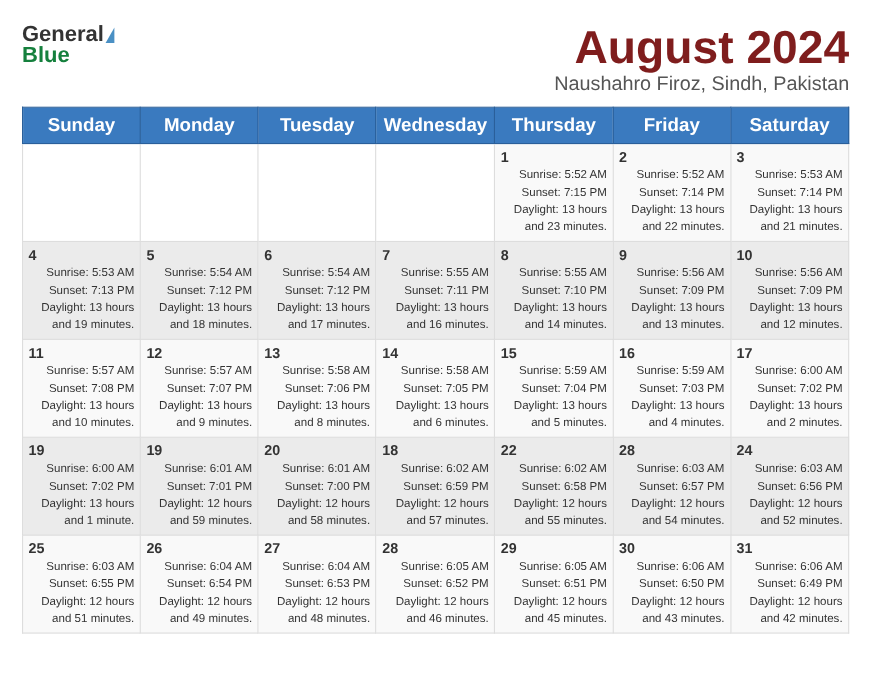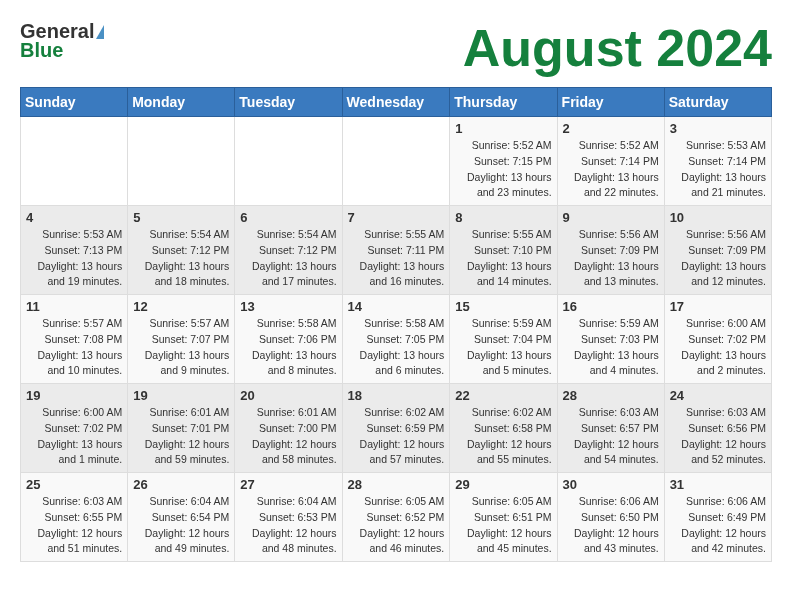--- a/index.html
+++ b/index.html
@@ -27,40 +27,40 @@
       height: 0;
       border-left: 8px solid transparent;
       border-bottom: 14px solid #4a90c4;
       margin-left: 2px;
       vertical-align: middle;
     }
     .title-section {
       text-align: right;
     }
     .calendar-title {
-      font-size: 52px;
+      font-size: 42px;
       font-weight: bold;
-      color: #15803d;
+      color: #7f1d1d;
       line-height: 1.1;
     }
     .calendar-subtitle {
       font-size: 18px;
       color: #555;
     }
     .calendar-table {
       width: 100%;
       border-collapse: collapse;
       font-size: 11px;
     }
     .calendar-table thead th {
       background-color: #3a7abf;
       color: #fff;
       padding: 6px 4px;
-      text-align: left;
-      font-size: 14px;
+      text-align: center;
+      font-size: 17px;
       font-weight: bold;
       border: 1px solid #2a5f9a;
     }
     .calendar-table tbody td {
       vertical-align: top;
       padding: 4px 5px;
       border: 1px solid #ddd;
       width: 108px;
       min-height: 80px;
       font-size: 10.5px;
@@ -93,20 +93,21 @@
 <div class="header-section">
   <div class="logo">
     <div style="display:flex; align-items:center;">
       <span style="font-size:20px; font-weight:bold; color:#333;">General</span>
       <span class="logo-triangle"></span>
     </div>
     <span style="font-size:20px; font-weight:bold; color:#15803d; margin-top:-4px;">Blue</span>
   </div>
   <div class="title-section">
     <div class="calendar-title">August 2024</div>
+    <div class="calendar-subtitle">Naushahro Firoz, Sindh, Pakistan</div>
   </div>
 </div>
 
 <table class="calendar-table">
   <thead>
     <tr>
     <th>Sunday</th>
         <th>Monday</th>
         <th>Tuesday</th>
         <th>Wednesday</th>

